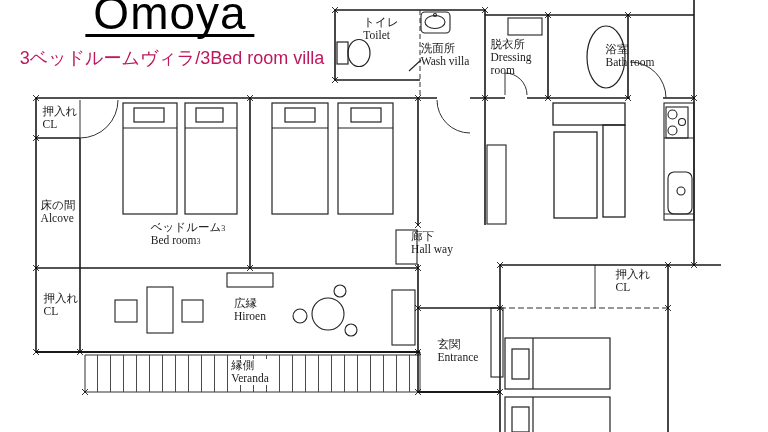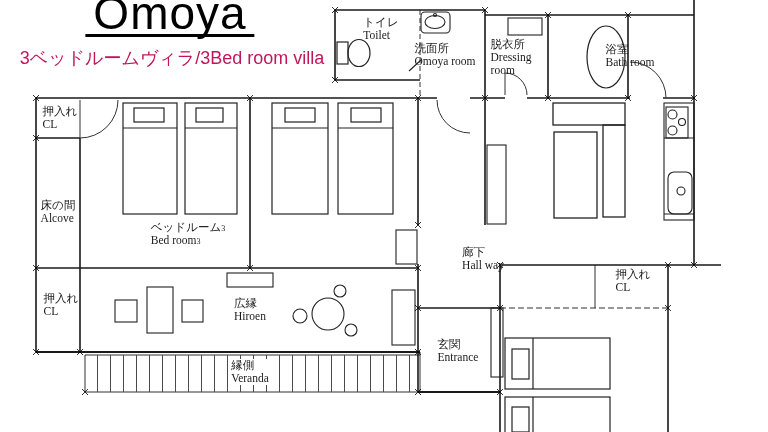--- a/index.html
+++ b/index.html
@@ -151,41 +151,41 @@
   <div class="title">Omoya</div>
   <div class="subtitle">3ベッドルームヴィラ/3Bed room villa</div>
 
   <div class="lbl" style="left:381px;top:16px;">
     <span>トイレ</span>
     <span>Toilet</span>
   </div>
 
   <div class="lbl" style="left:445px;top:42px;">
     <span>洗面所</span>
-    <span>Omoya room</span>
+    <span>Wash villa</span>
   </div>
 
   <div class="lbl" style="left:511px;top:38px;">
     <span>脱衣所</span>
     <span>Dressing</span>
     <span>room</span>
   </div>
 
   <div class="lbl" style="left:586px;top:43px;margin-left:44px;">
     <span>浴室</span>
     <span>Bath room</span>
   </div>
 
   <div class="lbl" style="left:164px;top:221px;margin-left:24px;">
     <span><span class="inline">ベッドルーム</span><span class="inline num">3</span></span>
     <span><span class="inline">Bed room</span><span class="inline num">3</span></span>
   </div>
 
 
-  <div class="lbl" style="left:483px;top:230px;margin-top:16px;">
+  <div class="lbl" style="left:432px;top:230px;">
     <span>廊下</span>
     <span>Hall way</span>
   </div>
 
 
   <div class="lbl" style="left:60px;top:105px;">
     <span>押入れ</span>
     <span>CL</span>
   </div>
 

